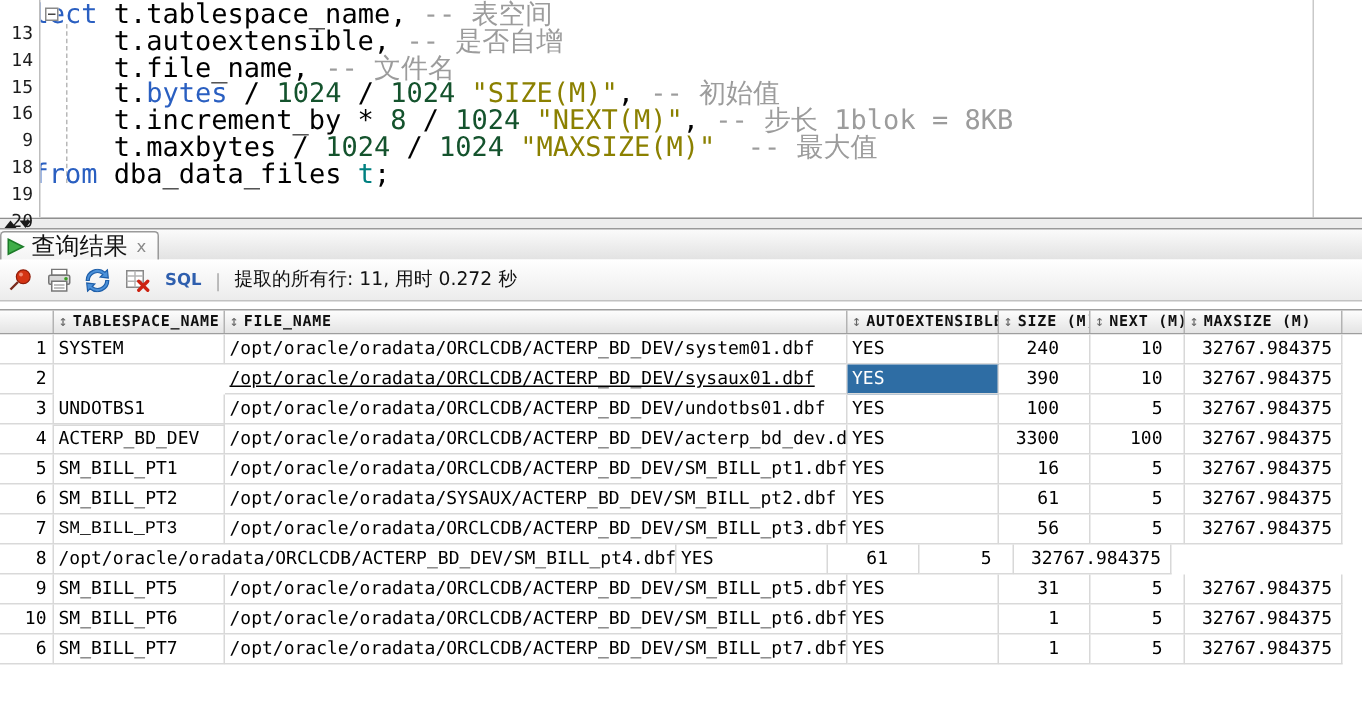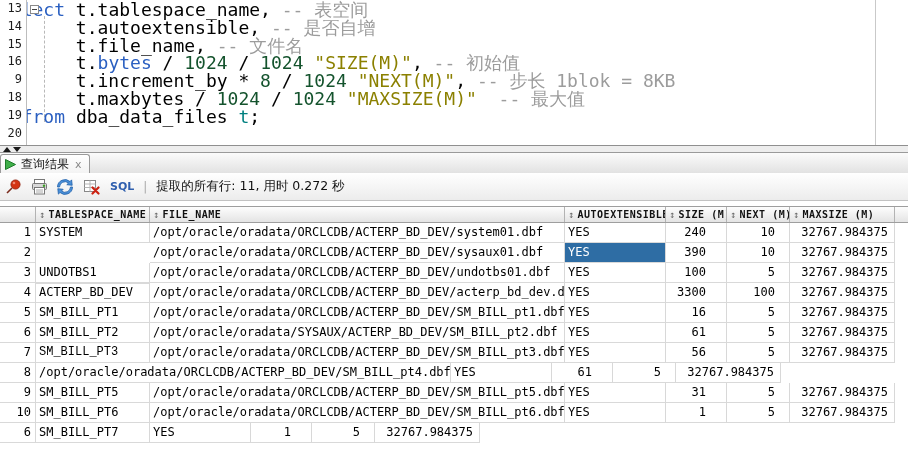--- a/index.html
+++ b/index.html
@@ -3,21 +3,21 @@
 <meta charset="utf-8">
 <style>
   * { margin:0; padding:0; box-sizing:border-box; }
   html,body { width:908px; height:467px; background:#fff; }
   body { font-family:"DejaVu Sans Mono", monospace; color:#000; overflow:hidden; }
   .app { position:relative; width:908px; height:467px; background:#fff; overflow:hidden; }
 
   
   .editor { position:absolute; left:0; top:0; width:908px; height:145px; background:#fff; }
   .gutter { position:absolute; left:0; top:0; width:27px; height:145px; background:#fff;
-            border-right:1px solid #bdbdbd; padding-top:0; z-index:2; }
+            border-right:1px solid #bdbdbd; padding-top:14px; z-index:2; }
   .lnum { height:17.8px; line-height:17.8px; text-align:right; padding-right:4px;
           font-size:12px; color:#1c1c1c; }
   .fold-box { position:absolute; left:30px; top:5px; width:9px; height:9px;
               border:1px solid #8a8a8a; background:#fff; z-index:3; }
   .fold-box::after { content:""; position:absolute; left:1px; top:3px; width:5px; height:1px; background:#444; }
   .indent-guide { position:absolute; left:44px; top:16px; height:106px;
                   border-left:1px dashed #b8b8b8; z-index:1; }
   .margin-line { position:absolute; left:875px; top:0; width:1px; height:145px; background:#c9c9c9; }
   #code-lines { position:absolute; left:0; top:1px; width:908px; z-index:1; }
   .code-line { height:17.8px; line-height:17.8px; white-space:pre; font-size:18px; }
@@ -34,21 +34,21 @@
   .tri { display:inline-block; width:0; height:0; margin:1px 1px 0 1px; }
   .tri-up   { border-left:4px solid transparent; border-right:4px solid transparent; border-bottom:5px solid #1a1a1a; }
   .tri-down { border-left:4px solid transparent; border-right:4px solid transparent; border-top:5px solid #1a1a1a; }
 
   
   .tabbar { position:absolute; left:0; top:152px; width:908px; height:21px;
             background:linear-gradient(#fbfbfb,#e2e2e2); border-top:1px solid #9a9a9a; }
   .tab { position:absolute; left:0; top:1px; height:20px;
          background:linear-gradient(#ffffff,#f3f3f3); border:1px solid #9a9a9a; border-bottom:none;
          border-radius:3px 3px 0 0; display:flex; align-items:center; gap:4px; padding:0 7px 0 3px; }
-  .tab-label { font-family:Liberation Serif, serif; font-size:12px; color:#111; }
+  .tab-label { font-family:Liberation Serif, serif; font-size:16px; color:#111; }
   .tab-close { color:#8a8a8a; font-size:11px; font-family:"DejaVu Sans", sans-serif; margin-left:2px; cursor:default; }
 
   
   .toolbar { position:absolute; left:0; top:173px; width:908px; height:28px;
              background:linear-gradient(#ffffff,#ececec); border-bottom:1px solid #c2c2c2;
              display:flex; align-items:center; padding-left:3px; gap:6px; }
   .tbtn { display:flex; align-items:center; justify-content:center; width:20px; height:20px; }
   .sql-label { color:#2f5fae; font-size:11px; font-weight:bold; font-family:"DejaVu Sans", sans-serif; margin:0 3px; }
   .tb-sep { color:#aaaaaa; font-size:12px; font-family:"DejaVu Sans", sans-serif; }
   .status { font-family:"DejaVu Sans", sans-serif; font-size:12.5px; color:#111; margin-left:3px; white-space:nowrap; }
@@ -188,21 +188,21 @@
         <div class="dcell" style="width: 114px;">SYSTEM</div>
         <div class="dcell" style="width: 415px;">/opt/oracle/oradata/ORCLCDB/ACTERP_BD_DEV/system01.dbf</div>
         <div class="dcell" style="width: 101px;">YES</div>
         <div class="dcell right" style="width: 61px; padding-right: 20px;">240</div>
         <div class="dcell right" style="width: 63px; padding-right: 14px;">10</div>
         <div class="dcell right" style="width: 105px; padding-right: 6px;">32767.984375</div>
       </div>
       <div class="drow">
         <div class="dcell right rownum" style="width: 36px; padding-right: 4px;">2</div>
         <div class="dcell" style="width: 114px; margin-top: 40px;">SYSAUX</div>
-        <div class="dcell" style="width: 415px;">/opt/oracle/oradata/ORCLCDB/ACTERP_BD_DEV/sysaux01.dbf</div>
+        <div class="dcell" style="width: 415px; text-decoration: underline;">/opt/oracle/oradata/ORCLCDB/ACTERP_BD_DEV/sysaux01.dbf</div>
         <div class="dcell cell-selected" style="width: 101px;">YES</div>
         <div class="dcell right" style="width: 61px; padding-right: 20px;">390</div>
         <div class="dcell right" style="width: 63px; padding-right: 14px;">10</div>
         <div class="dcell right" style="width: 105px; padding-right: 6px;">32767.984375</div>
       </div>
       <div class="drow">
         <div class="dcell right rownum" style="width: 36px; padding-right: 4px;">3</div>
         <div class="dcell" style="width: 114px;">UNDOTBS1</div>
         <div class="dcell" style="width: 415px;">/opt/oracle/oradata/ORCLCDB/ACTERP_BD_DEV/undotbs01.dbf</div>
         <div class="dcell" style="width: 101px;">YES</div>
@@ -268,20 +268,21 @@
         <div class="dcell" style="width: 114px;">SM_BILL_PT6</div>
         <div class="dcell" style="width: 415px;">/opt/oracle/oradata/ORCLCDB/ACTERP_BD_DEV/SM_BILL_pt6.dbf</div>
         <div class="dcell" style="width: 101px;">YES</div>
         <div class="dcell right" style="width: 61px; padding-right: 20px;">1</div>
         <div class="dcell right" style="width: 63px; padding-right: 14px;">5</div>
         <div class="dcell right" style="width: 105px; padding-right: 6px;">32767.984375</div>
       </div>
       <div class="drow">
         <div class="dcell right rownum" style="width: 36px; padding-right: 4px;">6</div>
         <div class="dcell" style="width: 114px;">SM_BILL_PT7</div>
+        <div class="dcell" style="width: 415px;">/opt/oracle/oradata/ORCLCDB/ACTERP_BD_DEV/SM_BILL_pt7.dbf</div>
         <div class="dcell" style="width: 101px;">YES</div>
         <div class="dcell right" style="width: 61px; padding-right: 20px;">1</div>
         <div class="dcell right" style="width: 63px; padding-right: 14px;">5</div>
         <div class="dcell right" style="width: 105px; padding-right: 6px;">32767.984375</div>
       </div>
     </div>
 
 </div>
 
 </body></html>

